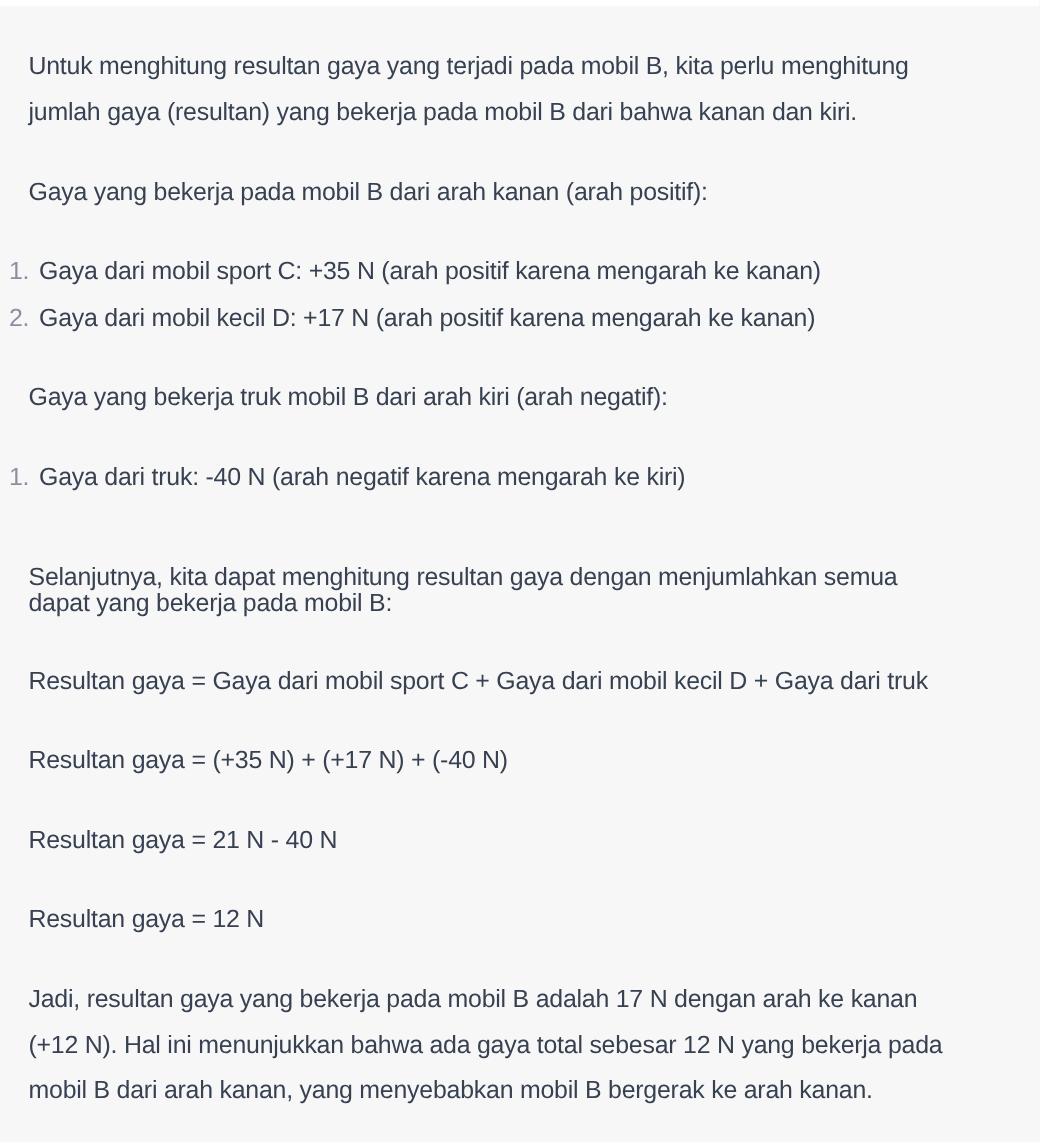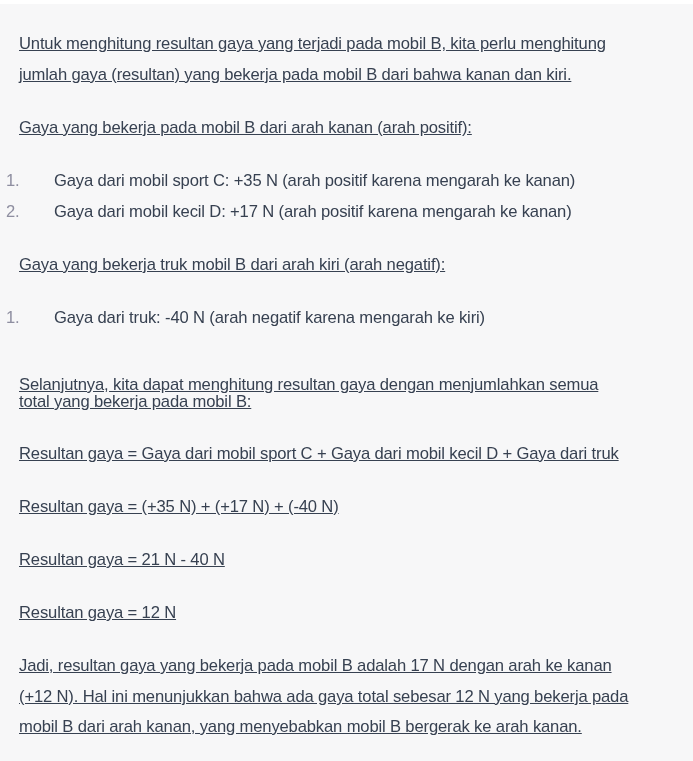--- a/index.html
+++ b/index.html
@@ -27,38 +27,36 @@
       left: 0; top: 0;
       width: 693px;
     }
     .p {
       position: absolute;
       left: 19px;
       width: 660px;
       line-height: 31px;
       white-space: nowrap;
       letter-spacing: -0.15px;
-      text-decoration: underline;
     }
     .li {
       position: absolute;
       left: 6px;
       width: 680px;
       line-height: 31px;
       white-space: nowrap;
       letter-spacing: -0.15px;
     }
     .li .num {
       display: inline-block;
       width: 20px;
       color: #8e8ea0;
     }
     .li .txt {
       display: inline-block;
-      margin-left: 28px;
     }
   </style>
 </head>
 <body>
 
 <div class="topline"></div>
 
 <div class="msg">
 
   <div>
@@ -80,21 +78,21 @@
   <div class="p" style="top:249px">Gaya yang bekerja truk mobil B dari arah kiri (arah negatif):</div>
 
   <div>
     <div class="li" style="top:302px">
       <span class="num">1.</span><span class="txt">Gaya dari truk: -40 N (arah negatif karena mengarah ke kiri)</span>
     </div>
   </div>
 
   <div>
     <div class="p" style="top:369px">Selanjutnya, kita dapat menghitung resultan gaya dengan menjumlahkan semua</div>
-    <div class="p" style="top:386px">total yang bekerja pada mobil B:</div>
+    <div class="p" style="top:386px">dapat yang bekerja pada mobil B:</div>
   </div>
 
   <div class="p" style="top:438px">Resultan gaya = Gaya dari mobil sport C + Gaya dari mobil kecil D + Gaya dari truk</div>
   <div class="p" style="top:491px">Resultan gaya = (+35 N) + (+17 N) + (-40 N)</div>
   <div class="p" style="top:544px">Resultan gaya = 21 N - 40 N</div>
   <div class="p" style="top:597px">Resultan gaya = 12 N</div>
 
   <div>
     <div class="p" style="top:650px">Jadi, resultan gaya yang bekerja pada mobil B adalah 17 N dengan arah ke kanan</div>
     <div class="p" style="top:681px">(+12 N). Hal ini menunjukkan bahwa ada gaya total sebesar 12 N yang bekerja pada</div>

